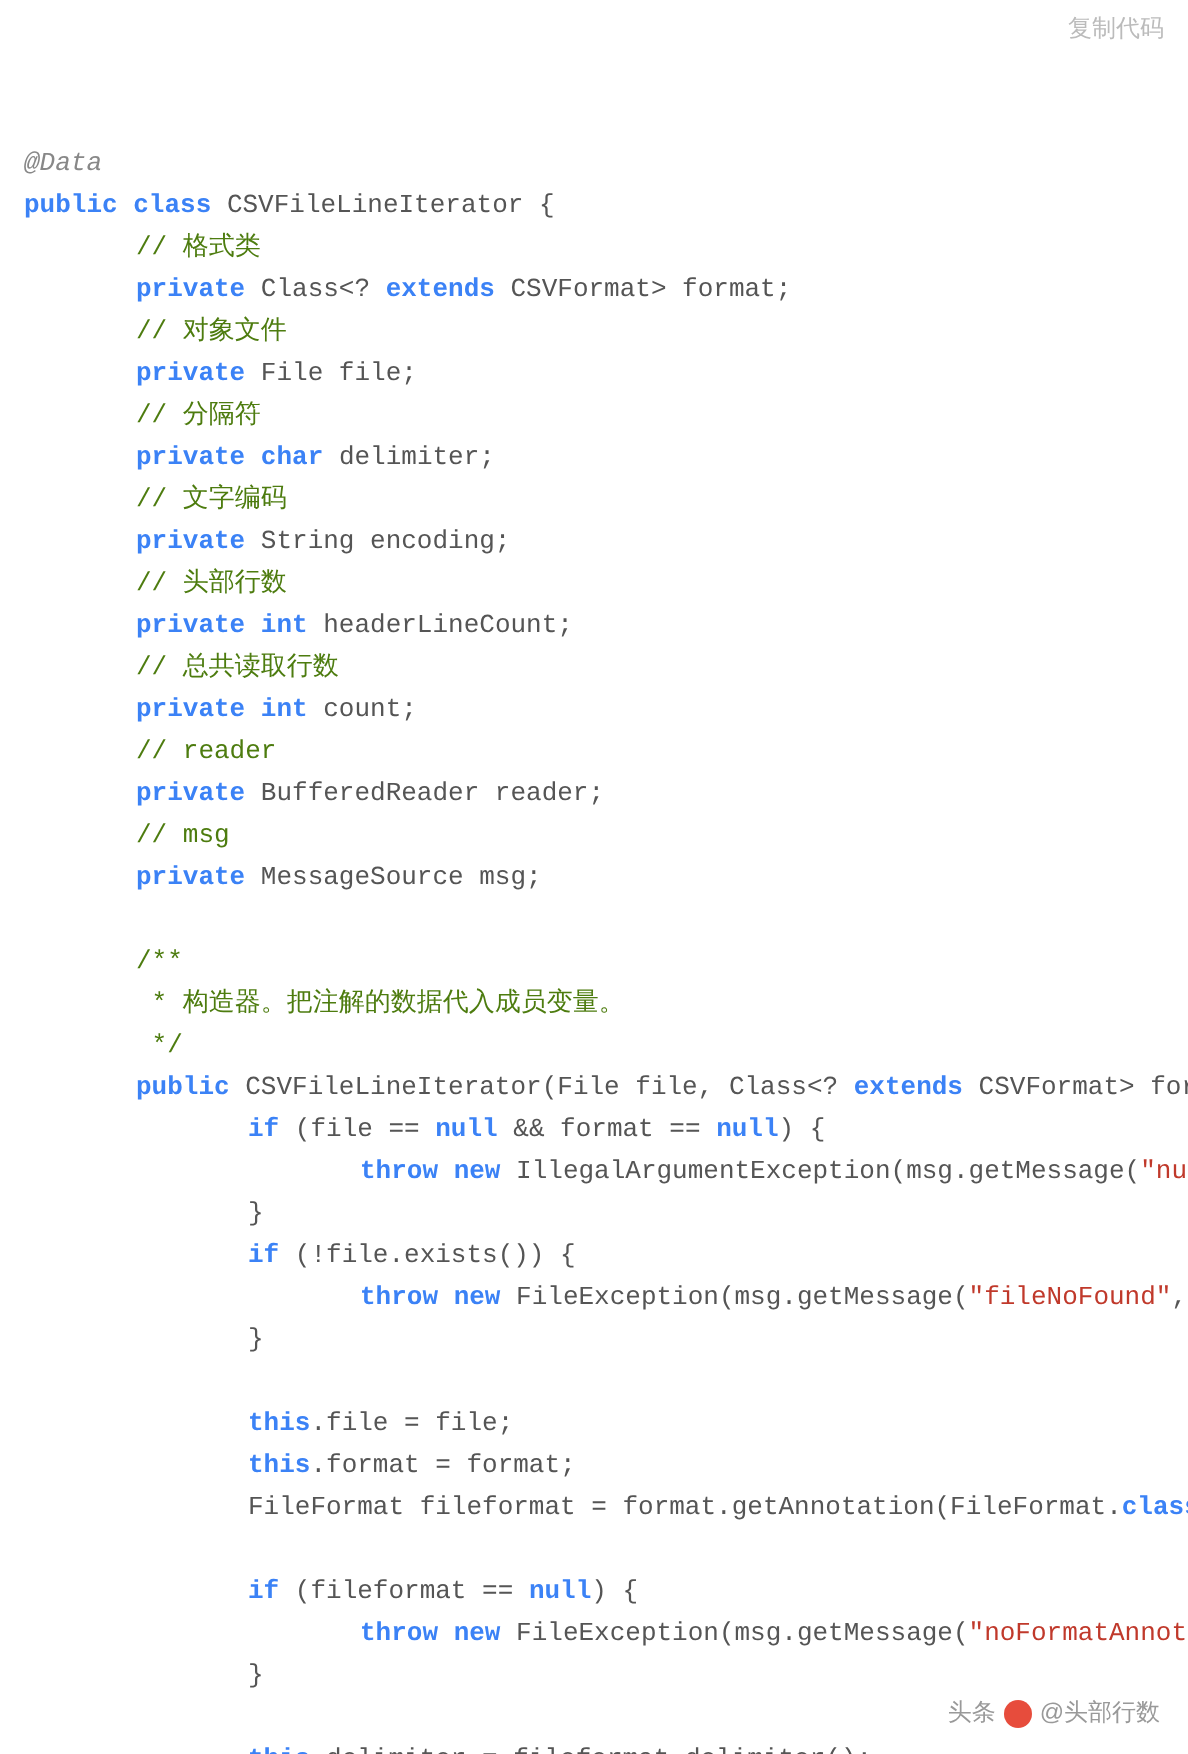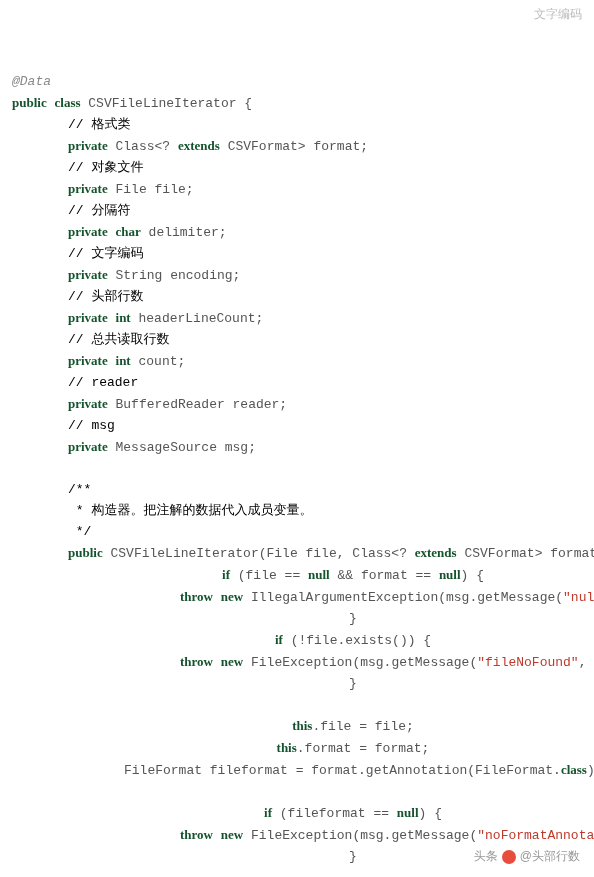--- a/index.html
+++ b/index.html
@@ -21,27 +21,27 @@
   }
   .copy-btn {
     position: absolute;
     top: 4px;
     right: 12px;
     font-size: 12px;
     color: #bbbbbb;
     cursor: pointer;
     font-family: "Microsoft YaHei", sans-serif;
   }
-  .kw { color: #14532d; font-weight: bold; font-family: Liberation Serif, serif; }
-  .cm { color: #000000; font-style: normal; }
+  .kw { color: #3b82f6; font-weight: bold; }
+  .cm { color: #4d7c0f; font-style: normal; }
   .str { color: #c0392b; }
   .ann { color: #888888; font-style: italic; }
   .line { display: block; min-height: 21px; }
   .i1 { padding-left: 56px; }
-  .i2 { padding-left: 112px; text-align: center; }
+  .i2 { padding-left: 112px; }
   .i3 { padding-left: 168px; }
   .watermark {
     position: absolute;
     bottom: 10px;
     right: 14px;
     font-size: 12px;
     color: #999999;
     font-family: "Microsoft YaHei", sans-serif;
     display: flex;
     align-items: center;
@@ -52,21 +52,21 @@
     height: 14px;
     border-radius: 50%;
     background: #e74c3c;
     display: inline-block;
   }
 </style>
 </head>
 <body>
 
 <div class="code-block">
-  <span class="copy-btn">文字编码</span>
+  <span class="copy-btn">复制代码</span>
   <div id="code-lines"><span class="line "><span class="ann">@Data</span></span><span class="line "><span class="kw">public</span> <span class="kw">class</span> CSVFileLineIterator {</span><span class="line i1"><span class="cm">// 格式类</span></span><span class="line i1"><span class="kw">private</span> Class&lt;? <span class="kw">extends</span> CSVFormat&gt; format;</span><span class="line i1"><span class="cm">// 对象文件</span></span><span class="line i1"><span class="kw">private</span> File file;</span><span class="line i1"><span class="cm">// 分隔符</span></span><span class="line i1"><span class="kw">private</span> <span class="kw">char</span> delimiter;</span><span class="line i1"><span class="cm">// 文字编码</span></span><span class="line i1"><span class="kw">private</span> String encoding;</span><span class="line i1"><span class="cm">// 头部行数</span></span><span class="line i1"><span class="kw">private</span> <span class="kw">int</span> headerLineCount;</span><span class="line i1"><span class="cm">// 总共读取行数</span></span><span class="line i1"><span class="kw">private</span> <span class="kw">int</span> count;</span><span class="line i1"><span class="cm">// reader</span></span><span class="line i1"><span class="kw">private</span> BufferedReader reader;</span><span class="line i1"><span class="cm">// msg</span></span><span class="line i1"><span class="kw">private</span> MessageSource msg;</span><span class="line i1">&nbsp;</span><span class="line i1"><span class="cm">/**</span></span><span class="line i1"><span class="cm"> * 构造器。把注解的数据代入成员变量。</span></span><span class="line i1"><span class="cm"> */</span></span><span class="line i1"><span class="kw">public</span> CSVFileLineIterator(File file, Class&lt;? <span class="kw">extends</span> CSVFormat&gt; format) throw</span><span class="line i2"><span class="kw">if</span> (file == <span class="kw">null</span> &amp;&amp; format == <span class="kw">null</span>) {</span><span class="line i3"><span class="kw">throw</span> <span class="kw">new</span> IllegalArgumentException(msg.getMessage(<span class="str">"nullArgument</span></span><span class="line i2">}</span><span class="line i2"><span class="kw">if</span> (!file.exists()) {</span><span class="line i3"><span class="kw">throw</span> <span class="kw">new</span> FileException(msg.getMessage(<span class="str">"fileNoFound"</span>, , nu</span><span class="line i2">}</span><span class="line i2">&nbsp;</span><span class="line i2"><span class="kw">this</span>.file = file;</span><span class="line i2"><span class="kw">this</span>.format = format;</span><span class="line i2">FileFormat fileformat = format.getAnnotation(FileFormat.<span class="kw">class</span>);</span><span class="line i2">&nbsp;</span><span class="line i2"><span class="kw">if</span> (fileformat == <span class="kw">null</span>) {</span><span class="line i3"><span class="kw">throw</span> <span class="kw">new</span> FileException(msg.getMessage(<span class="str">"noFormatAnnotation"</span>, n</span><span class="line i2">}</span><span class="line i2">&nbsp;</span><span class="line i2"><span class="kw">this</span>.delimiter = fileformat.delimiter();</span></div>
 </div>
 
 <div class="watermark">
   <span>头条</span>
   <span class="logo"></span>
   <span>@头部行数</span>
 </div>
 
 </body></html>

